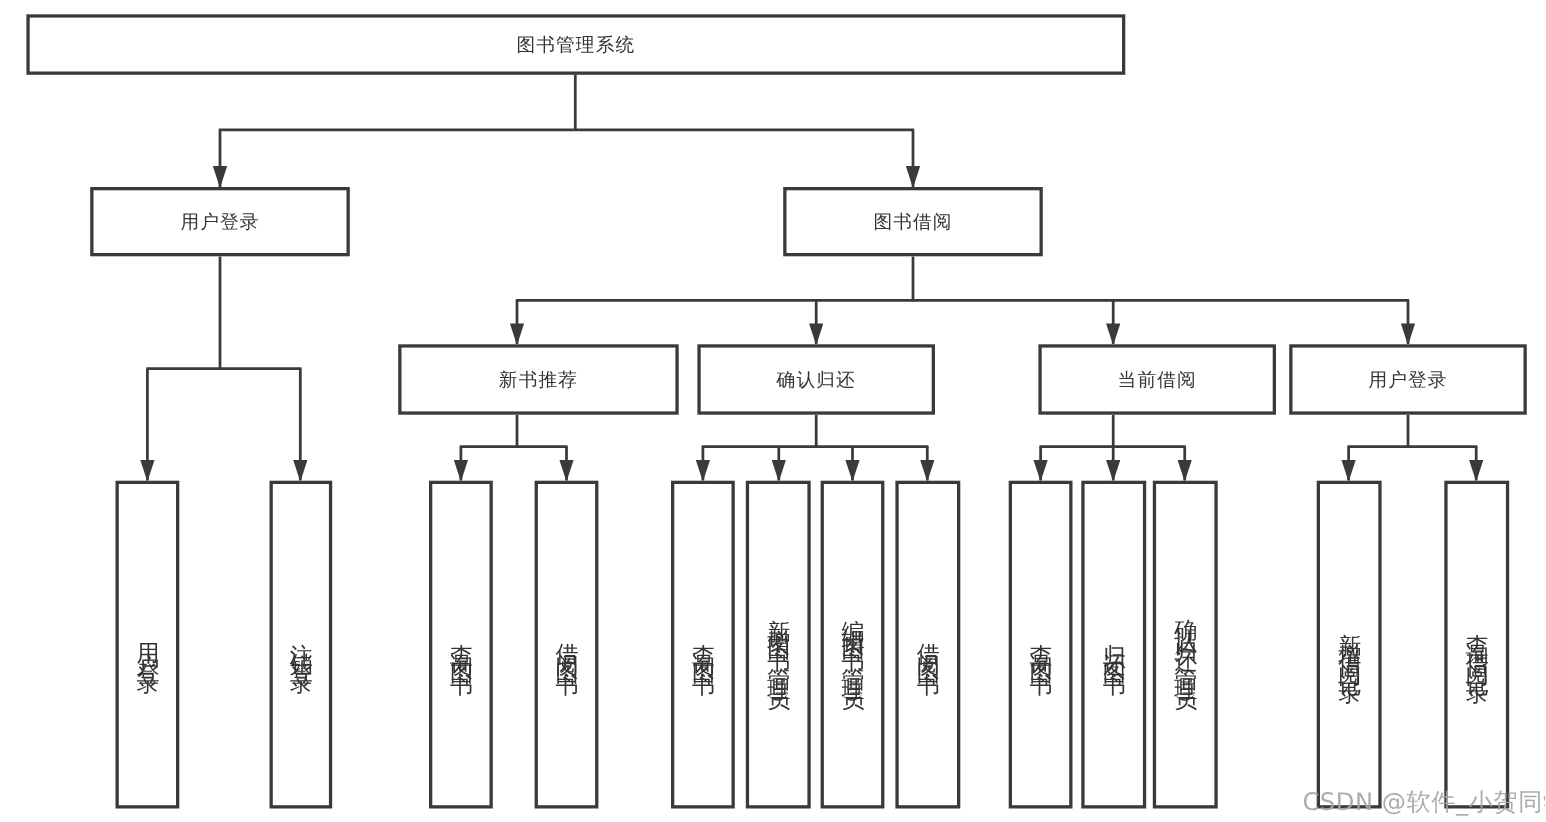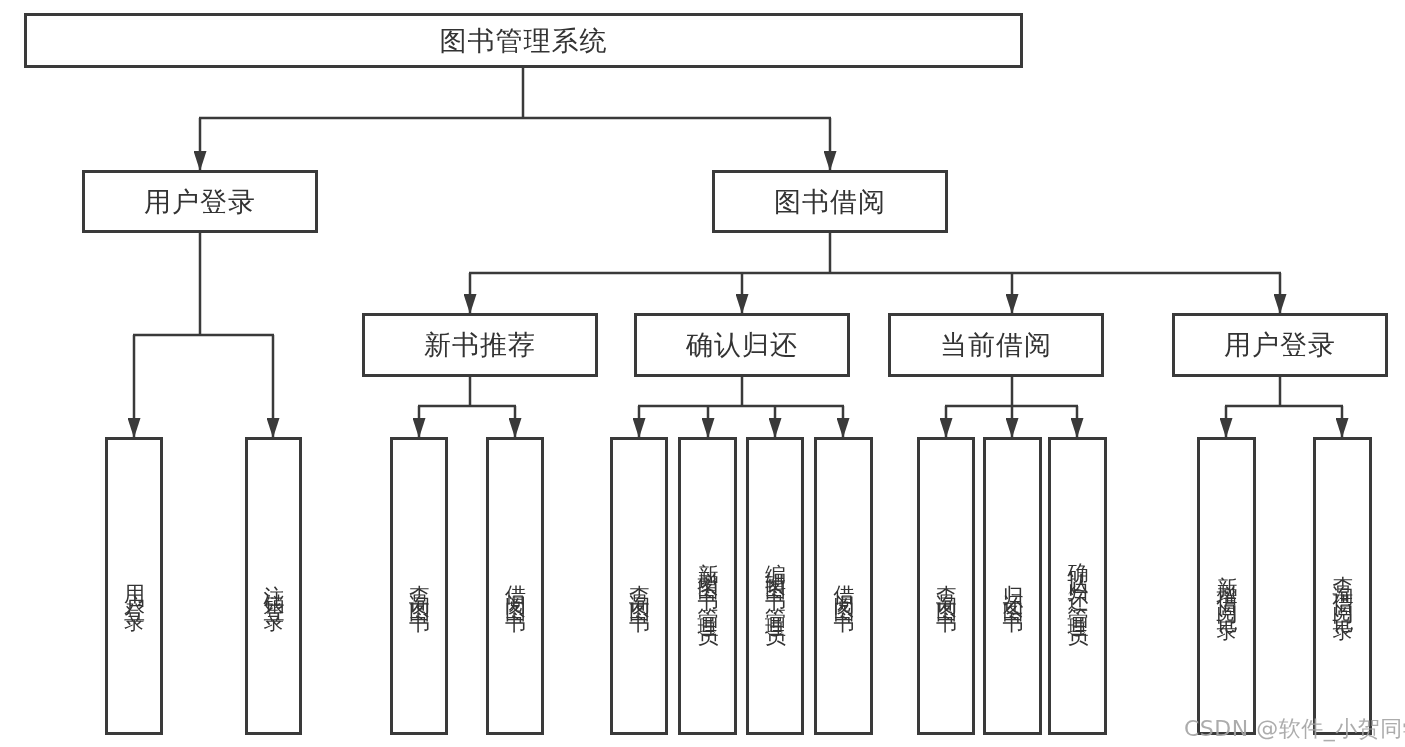--- a/index.html
+++ b/index.html
@@ -27,21 +27,21 @@
     box-sizing: border-box;
     background: #ffffff;
     border: 3px solid #3a3a3a;
     display: flex;
     align-items: center;
     justify-content: center;
     color: #333333;
     z-index: 2;
   }
   .box.h {
-    font-size: 27px;
+    font-size: 17px;
     letter-spacing: 1px;
   }
   .box.v {
     font-size: 21px;
   }
   .box.v span {
     writing-mode: vertical-rl;
     text-orientation: mixed;
     letter-spacing: 9px;
     line-height: 1;
@@ -118,27 +118,27 @@
     <span>图书管理系统</span>
   </div>
 
   <div class="box h" style="left:82px; top:170px; width:236px; height:63px;">
     <span>用户登录</span>
   </div>
   <div class="box h" style="left:712px; top:170px; width:236px; height:63px;">
     <span>图书借阅</span>
   </div>
 
-  <div class="box h" style="left:362px; top:313px; width:236px; height:64px;">
+  <div class="box h" style="left:362px; top:313px; width:255px; height:64px;">
     <span>新书推荐</span>
   </div>
   <div class="box h" style="left:634px; top:313px; width:216px; height:64px;">
     <span>确认归还</span>
   </div>
-  <div class="box h" style="left:888px; top:313px; width:216px; height:64px;">
+  <div class="box h" style="left:944px; top:313px; width:216px; height:64px;">
     <span>当前借阅</span>
   </div>
   <div class="box h" style="left:1172px; top:313px; width:216px; height:64px;">
     <span>用户登录</span>
   </div>
 
   <div class="box v" style="left:105px; top:437px; width:58px; height:298px;">
     <span>用户登录</span>
   </div>
   <div class="box v" style="left:245px; top:437px; width:57px; height:298px;">

